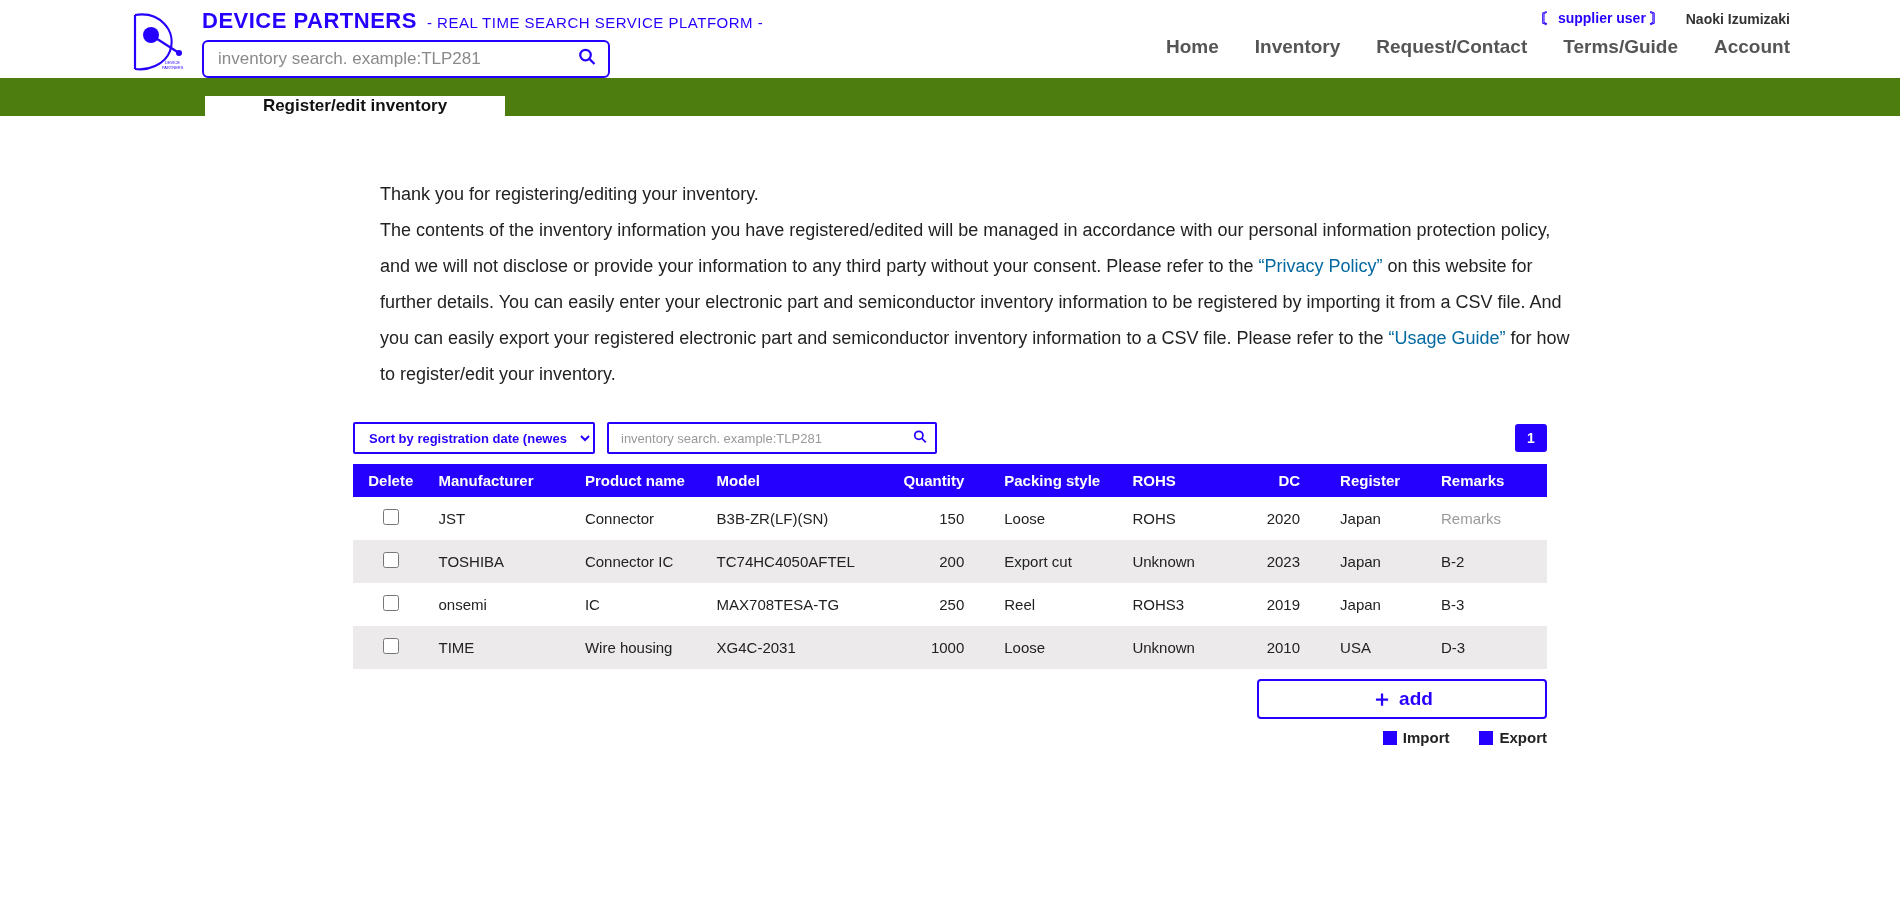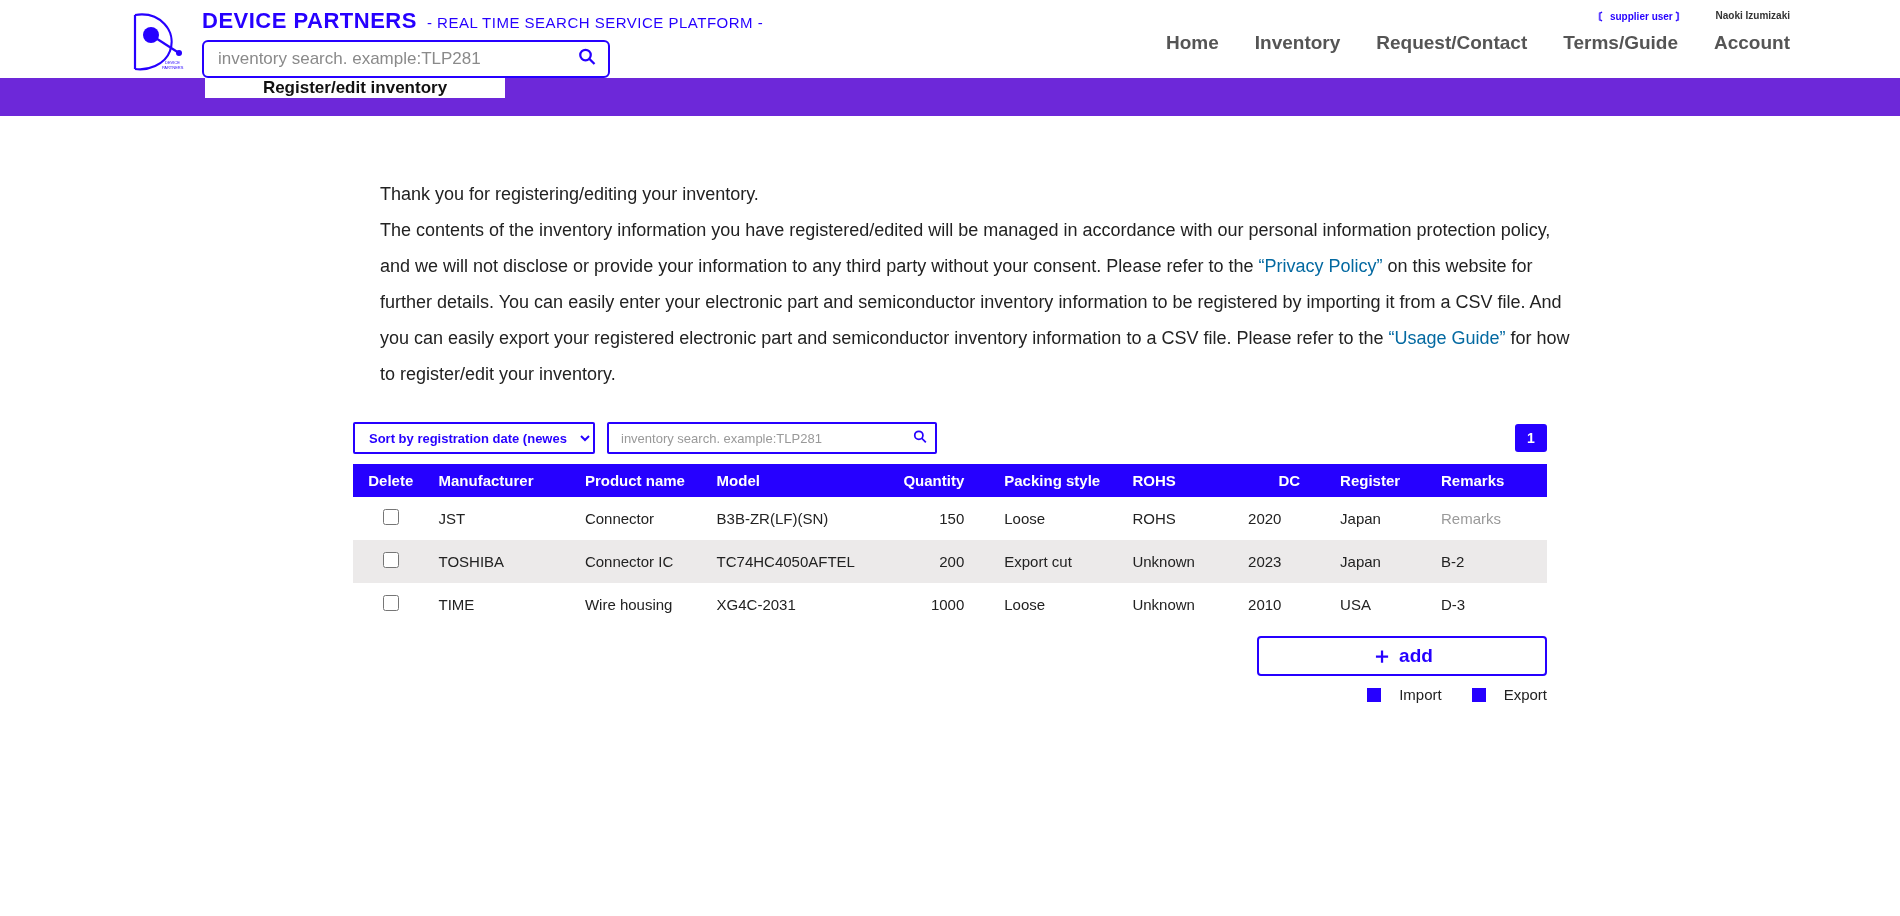--- a/index.html
+++ b/index.html
@@ -11,27 +11,27 @@
   .logo{width:75px;height:60px;position:relative}
   .brand-texts{display:flex;flex-direction:column;gap:6px}
   .brand-line{display:flex;align-items:baseline;gap:10px}
   .brand-title{color:#2600ff;font-weight:bold;font-size:22px;letter-spacing:0.5px}
   .brand-sub{color:#2600ff;font-size:15px;letter-spacing:0.5px}
   .search-wrap{position:relative;width:408px}
   .search-input{width:100%;height:38px;border:2px solid #2600ff;border-radius:6px;padding:0 44px 0 14px;font-size:17px;color:#555;background:#fff}
   .search-input::placeholder{color:#8a8a8a}
   .search-icon{position:absolute;right:14px;top:50%;transform:translateY(-50%);color:#2600ff;font-size:18px}
   .top-right{display:flex;flex-direction:column;align-items:flex-end;gap:8px;padding-top:2px}
-  .user-line{display:flex;align-items:flex-start;gap:30px;font-size:10px}
+  .user-line{display:flex;align-items:center;gap:22px;font-size:14px}
   .user-role{color:#2600ff;font-weight:bold}
   .user-name{color:#333;font-weight:bold}
   .main-nav{display:flex;gap:36px}
   .main-nav a{color:#555;font-size:19px;font-weight:bold}
   
-  .bluebar{background:#6d28d9;height:38px;display:flex;align-items:flex-start}
+  .bluebar{background:#4d7c0f;height:38px;display:flex;align-items:flex-end}
   .tab{background:#fff;color:#111;font-weight:bold;font-size:17px;display:flex;align-items:center;justify-content:center;width:300px;margin-left:205px}
   
   .content{max-width:1340px;margin:0 auto;padding:60px 0 0 0}
   .intro{font-size:18px;line-height:2.0;color:#222;padding:0 0 30px 0; margin-left: 100px; margin-right: 50px;}
   .intro .link{color:#0369a1}
   
   .controls{display:flex;align-items:center;gap:12px;padding:0 0 10px 0; margin: 0 73px;}
   .sort-select{height:32px;border:2px solid #2600ff;color:#2600ff;font-weight:bold;font-size:13px;padding:0 10px;background:#fff;border-radius:2px;width:242px}
   .inv-search-wrap{position:relative;width:330px}
   .inv-search{width:100%;height:32px;border:2px solid #2600ff;border-radius:2px;padding:0 36px 0 12px;font-size:13px;background:#fff}
@@ -48,31 +48,31 @@
   tbody td{padding:12px 10px;border:none}
   tbody tr:nth-child(even){background:#eceaea}
   td.right{text-align:right}
   td.center{text-align:center}
   td.muted{color:#9a9a9a}
   .chk{width:16px;height:16px}
   
   .foot-actions{display:flex;justify-content:flex-end;padding:10px 73px 6px 0}
   .add-btn{border:2px solid #2600ff;color:#2600ff;background:#fff;font-weight:bold;font-size:19px;padding:7px 0;width:290px;border-radius:4px;display:flex;align-items:center;justify-content:center;gap:6px}
   .ie-row{display:flex;justify-content:flex-end;gap:30px;padding:4px 73px 20px 0}
-  .ie-item{display:flex;align-items:center;gap:18px;font-weight:normal;font-size:15px}
+  .ie-item{display:flex;align-items:center;gap:6px;font-weight:bold;font-size:15px}
   .sq{width:14px;height:14px;background:#2600ff;display:inline-block}
   
   th.c-del,td.c-del{width:80px;text-align:center}
   th.c-man,td.c-man{width:160px}
   th.c-prod,td.c-prod{width:150px}
   th.c-model,td.c-model{width:190px}
   th.c-qty,td.c-qty{width:110px;text-align:right;padding-right:30px}
   th.c-pack,td.c-pack{width:150px}
   th.c-rohs,td.c-rohs{width:130px}
-  th.c-dc,td.c-dc{width:100px;text-align:left;padding-right:30px}
+  th.c-dc,td.c-dc{width:100px;text-align:right;padding-right:30px}
   th.c-loc,td.c-loc{width:110px}
   th.c-rem,td.c-rem{width:130px}
 </style>
 </head>
 <body>
 
 <div class="topbar">
   <div class="brand-block">
     <div class="logo">
       <svg viewBox="0 0 75 60" width="75" height="60">
@@ -180,20 +180,32 @@
             <td class="c-model">TC74HC4050AFTEL</td>
             <td class="c-qty right">200</td>
             <td class="c-pack">Export cut</td>
             <td class="c-rohs">Unknown</td>
             <td class="c-dc right">2023</td>
             <td class="c-loc">Japan</td>
             <td class="c-rem ">B-2</td>
           </tr>
           <tr>
             <td class="c-del center"><input type="checkbox" class="chk" style=""></td>
+            <td class="c-man">onsemi</td>
+            <td class="c-prod">IC</td>
+            <td class="c-model">MAX708TESA-TG</td>
+            <td class="c-qty right">250</td>
+            <td class="c-pack">Reel</td>
+            <td class="c-rohs">ROHS3</td>
+            <td class="c-dc right">2019</td>
+            <td class="c-loc">Japan</td>
+            <td class="c-rem ">B-3</td>
+          </tr>
+          <tr>
+            <td class="c-del center"><input type="checkbox" class="chk" style=""></td>
             <td class="c-man">TIME</td>
             <td class="c-prod">Wire housing</td>
             <td class="c-model">XG4C-2031</td>
             <td class="c-qty right">1000</td>
             <td class="c-pack">Loose</td>
             <td class="c-rohs">Unknown</td>
             <td class="c-dc right">2010</td>
             <td class="c-loc">USA</td>
             <td class="c-rem ">D-3</td>
           </tr>

